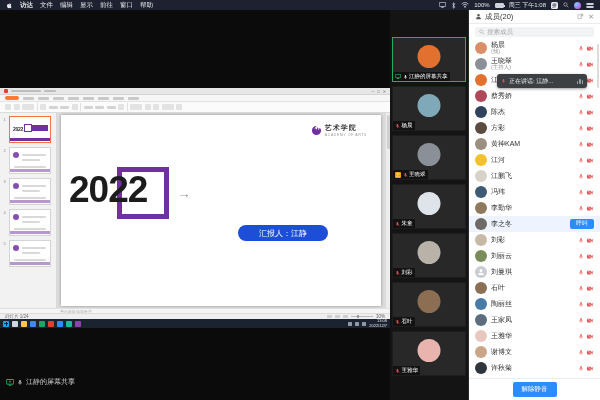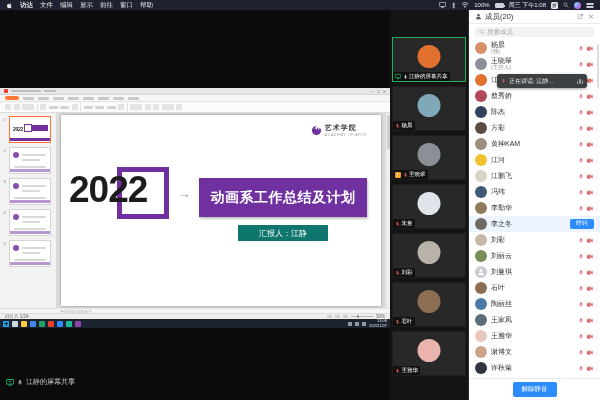--- a/index.html
+++ b/index.html
@@ -53,21 +53,21 @@
 #slide{position:absolute;left:4px;top:2px;right:9px;bottom:2px;background:#fff;box-shadow:0 0 3px rgba(0,0,0,.35)}
 #logo{position:absolute;right:14px;top:8px;display:flex;gap:2.5px;align-items:center}
 #logo .lt{font-size:7px;font-weight:bold;color:#3a3a3a;letter-spacing:1px}
 #logo .ls{font-size:3.5px;color:#9a9a9a;letter-spacing:.6px}
 #year-block{position:absolute;left:8px;top:50px;width:104px;height:58px}
 #year-square{position:absolute;left:48px;top:2px;width:52px;height:52px;border:5px solid #7030a0}
 #year-text{position:absolute;left:0;top:6px;font-size:37px;font-weight:bold;color:#1c1c1c;letter-spacing:-1px;line-height:1}
 #arrow{position:absolute;left:116px;top:70px;font-size:14px;color:#9aa0a6;font-weight:bold}
 #title-box{position:absolute;left:138px;top:63px;width:168px;height:39px;background:#7030a0;display:flex;align-items:center;justify-content:center;box-shadow:1px 2px 2px rgba(0,0,0,.25)}
 #title-box span{color:#fff;font-size:14px;font-weight:bold;letter-spacing:.5px;white-space:nowrap}
-#presenter{position:absolute;left:177px;top:110px;width:90px;height:16px;background:#0f766e;border-radius:0;display:flex;align-items:center;justify-content:center;color:#fff;font-size:8px}
+#presenter{position:absolute;left:177px;top:110px;width:90px;height:16px;background:#1d4ed8;border-radius:8px;display:flex;align-items:center;justify-content:center;color:#fff;font-size:8px}
 #band{position:absolute;left:0;right:0;bottom:0;height:23px;background:#7030a0}
 #band .deco{position:absolute;right:58px;top:8px;width:5px;height:5px;border-radius:50%;background:rgba(255,255,255,.55)}
 #band .deco2{position:absolute;right:52px;top:6px;width:1px;height:10px;background:rgba(255,255,255,.5)}
 #band .date{position:absolute;right:12px;top:7px;color:#fff;font-size:7.5px}
 
 #wps-notes{position:absolute;left:0;right:0;top:220px;height:5px;background:#f5f5f5;border-top:.5px solid #e0e0e0;font-size:4px;color:#aaa;padding-left:60px;line-height:5px}
 #wps-status{position:absolute;left:0;right:0;top:225px;height:6px;background:#efefef;border-top:.5px solid #ddd;display:flex;align-items:center;font-size:4.5px;color:#666;padding:0 5px}
 #wps-status .right{margin-left:auto;display:flex;align-items:center;gap:3px}
 .schip{width:5px;height:3.5px;background:#cfcfcf;border-radius:.5px}
 .sl-line{width:22px;height:1px;background:#bbb;position:relative}
@@ -294,23 +294,20 @@
               <span style="display:flex;flex-direction:column;align-items:flex-start">
                 <span class="lt">艺术学院</span>
                 <span class="ls">ACADEMY OF ARTS</span>
               </span>
             </div>
             <div id="year-block">
               <span id="year-square"></span>
               <span id="year-text">2022</span>
             </div>
             <span id="arrow">→</span>
-            <div id="title-box">
-              <span>动画系工作总结及计划</span>
-            </div>
             <div id="presenter">汇报人：江静</div>
           </div>
           <div id="vscroll">
               <span></span>
             </div>
         </div>
       </div>
 
       <div id="wps-notes">单击此处添加备注</div>
 

